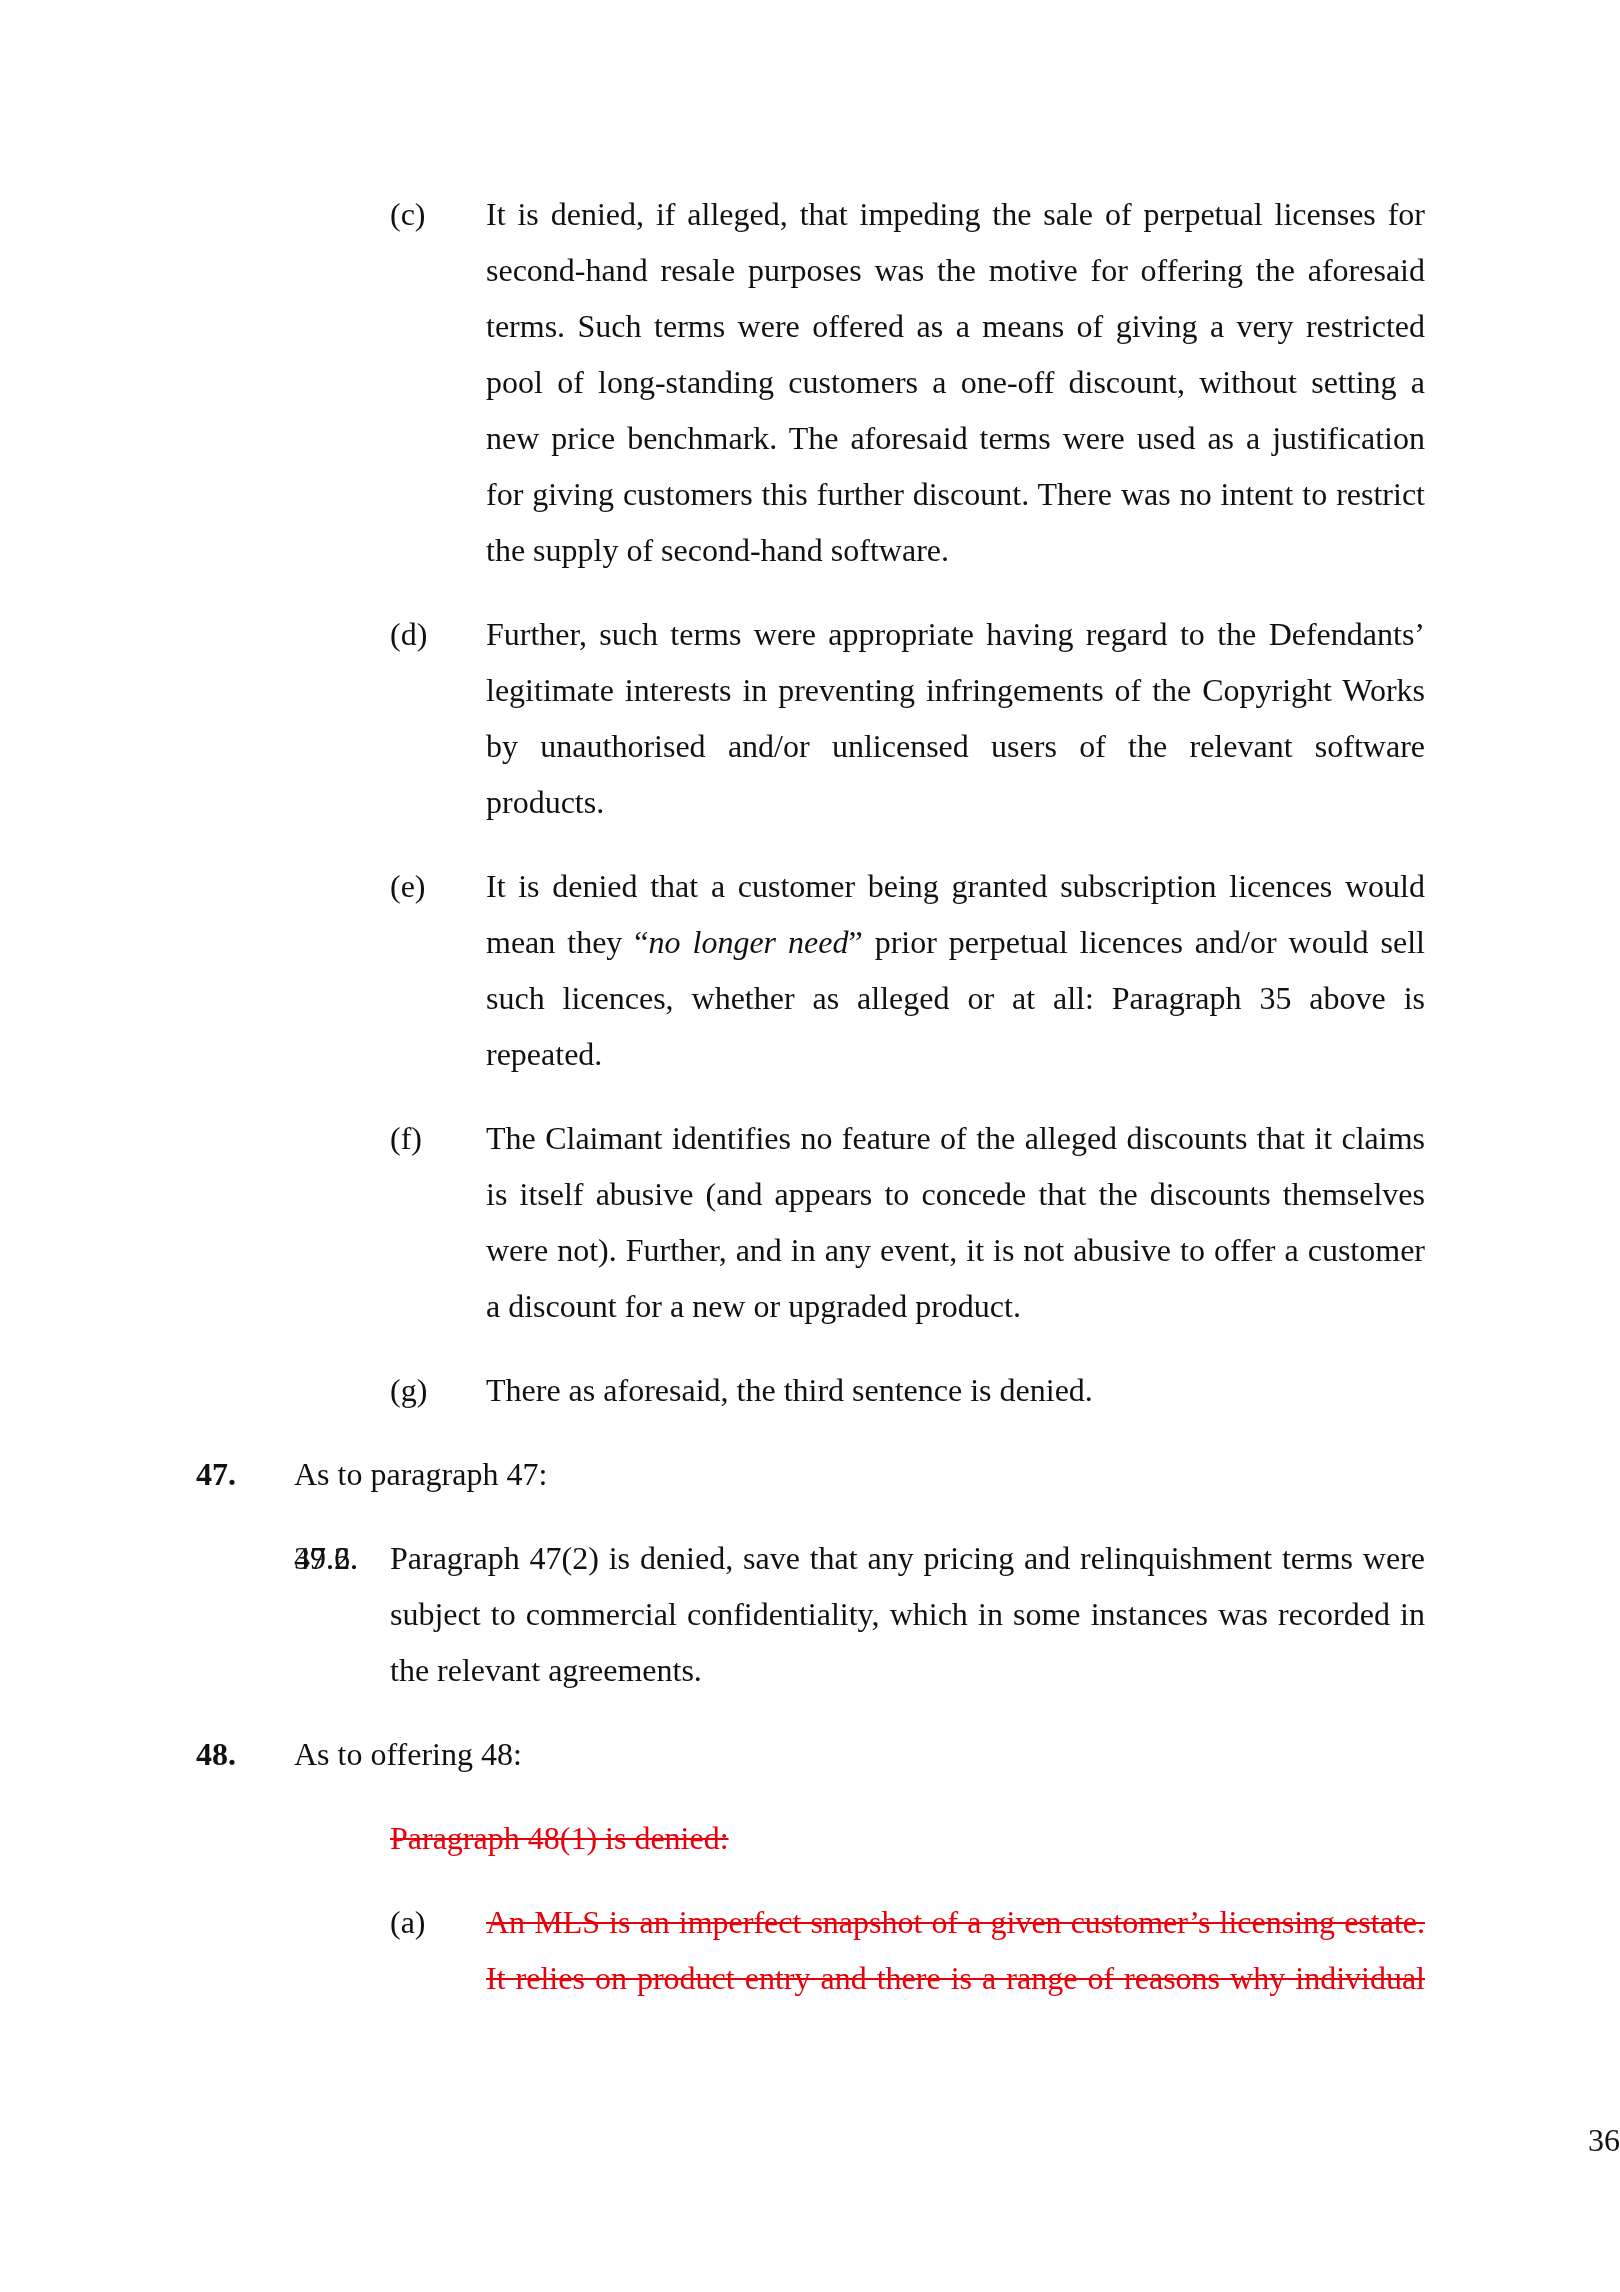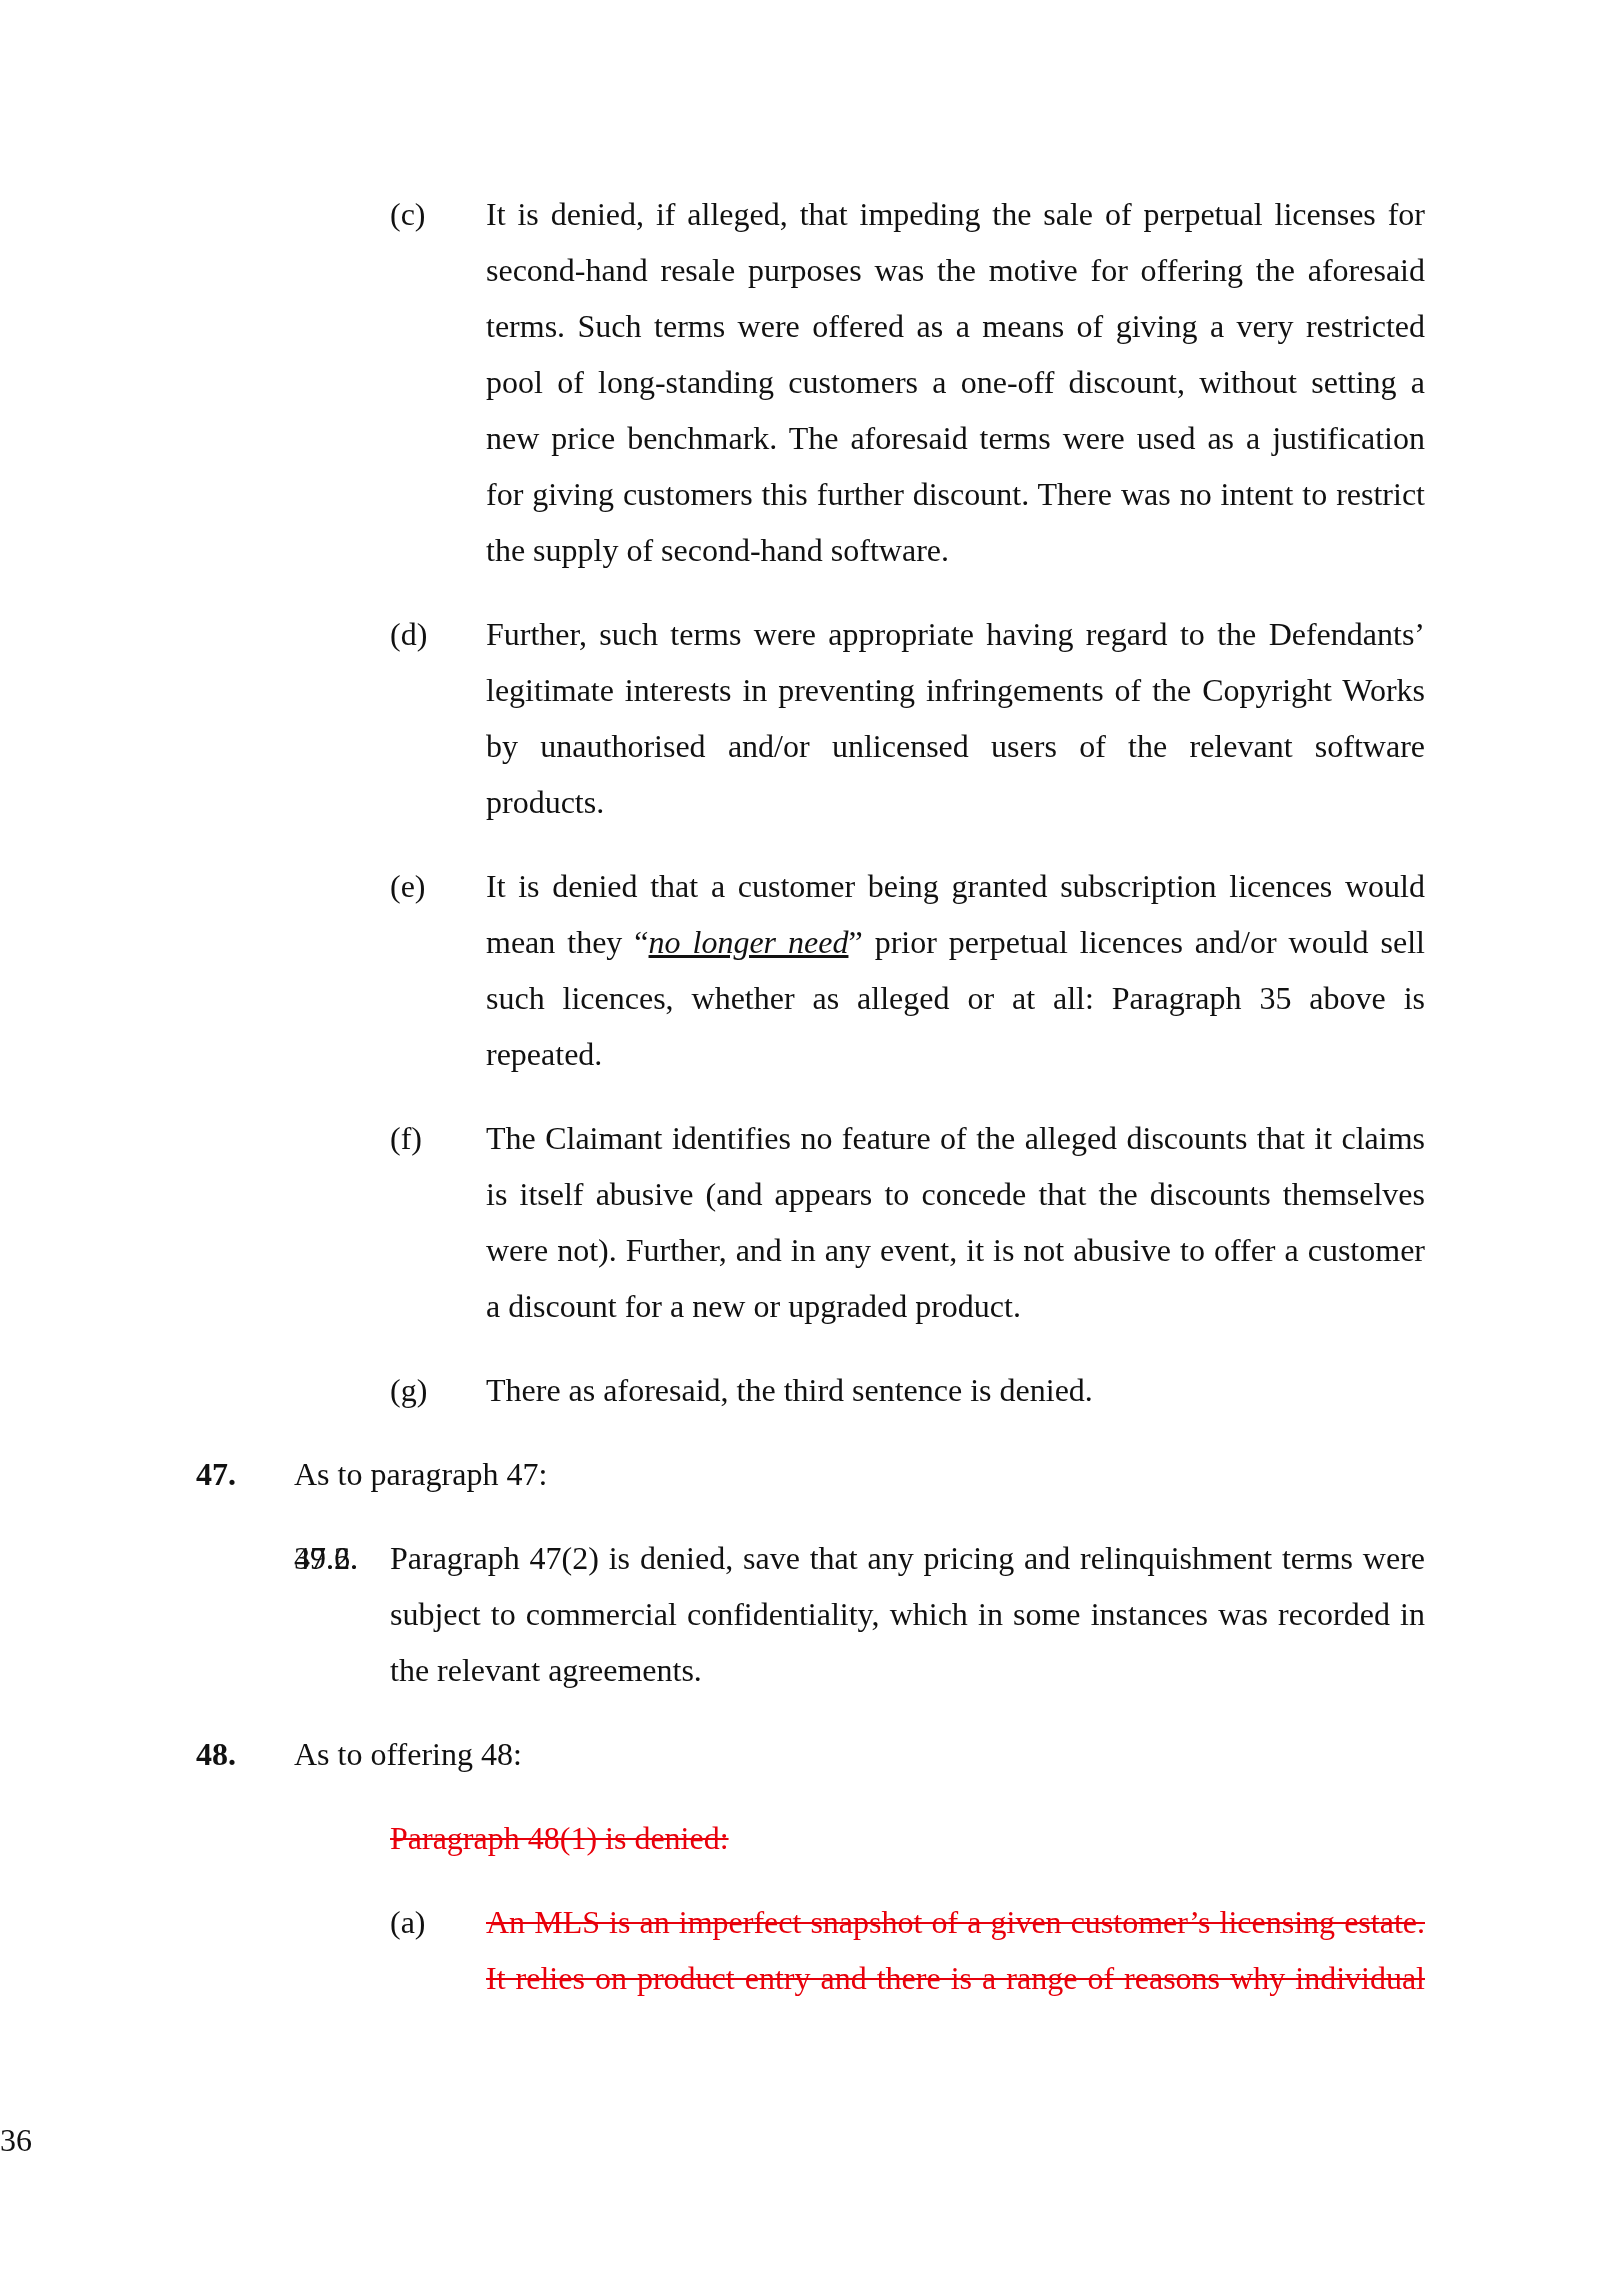--- a/index.html
+++ b/index.html
@@ -59,27 +59,27 @@
     display: block;
     text-align: justify;
     text-align-last: left;
   }
   .deleted {
     color: #e8000b;
     text-decoration: line-through;
     text-decoration-color: #e8000b;
     text-decoration-thickness: 2px;
   }
-  em { font-style: italic; text-decoration: underline; }
+  em { font-style: italic; }
   .page-number {
     position: absolute;
     left: 0;
     width: 1620px;
     top: 2112px;
-    text-align: left;
+    text-align: right;
   }
 </style>
 </head>
 <body>
 
 <div class="page">
 
   <div class="block sub">
     <span class="marker">(c)</span>
     <span class="text">It is denied, if alleged, that impeding the sale of perpetual licenses for second-hand resale purposes was the motive for offering the aforesaid terms. Such terms were offered as a means of giving a very restricted pool of long-standing customers a one-off discount, without setting a new price benchmark. The aforesaid terms were used as a justification for giving customers this further discount. There was no intent to restrict the supply of second-hand software.</span>

